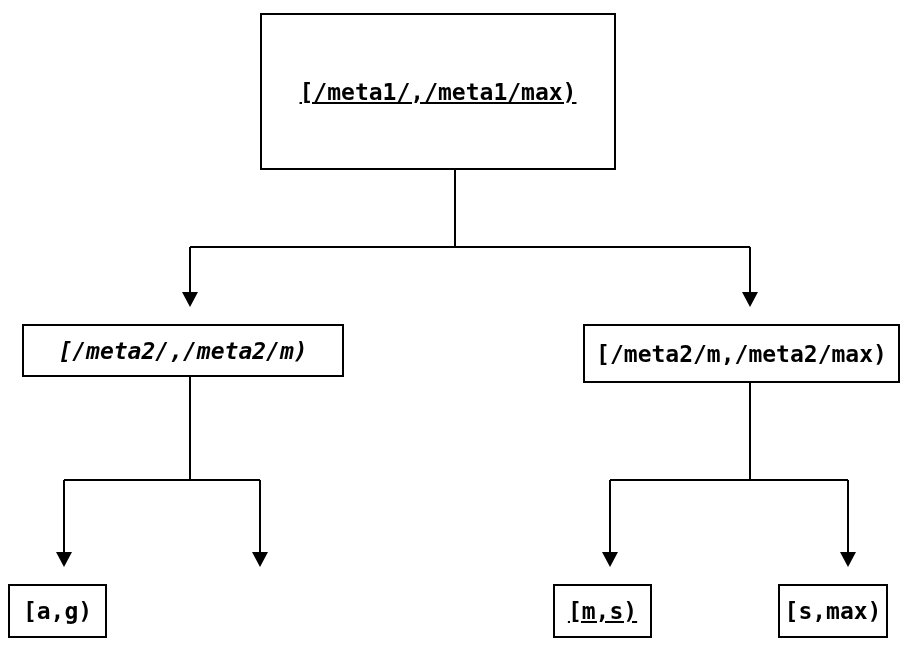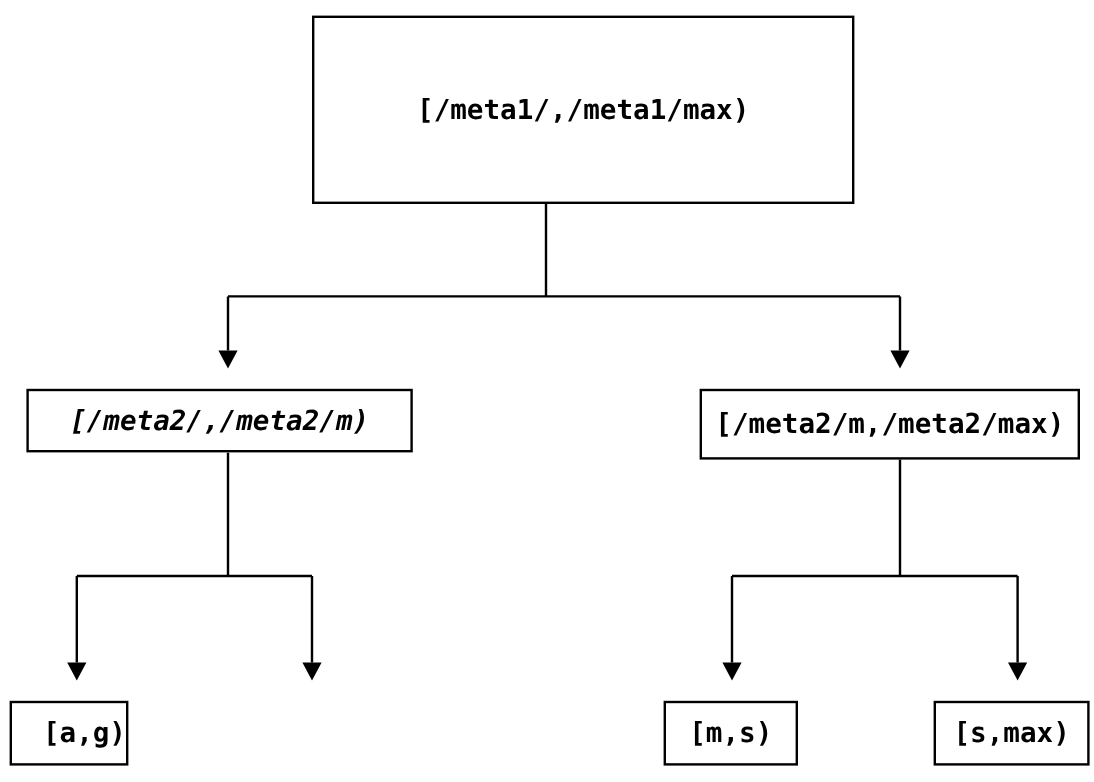--- a/index.html
+++ b/index.html
@@ -40,27 +40,27 @@
     align-items: center;
     justify-content: center;
   }
   .node .label {
     font-family: "DejaVu Sans Mono", monospace;
     font-size: 23px;
     font-weight: bold;
     color: #000000;
     white-space: nowrap;
   }
-  .node-root   { left: 260px; top: 13px;  width: 452px; height: 157px; }
+  .node-root   { left: 260px; top: 13px;  width: 356px; height: 157px; text-decoration: underline; }
   .node-child0 { left: 22px;  top: 324px; width: 322px; height: 53px; font-style: italic; }
   .node-child1 { left: 583px; top: 324px; width: 317px; height: 59px; }
-  .node-leaf0  { left: 8px;   top: 584px; width: 99px;  height: 54px; justify-content: flex-end; }
+  .node-leaf0  { left: 8px;   top: 584px; width: 99px;  height: 54px; }
   .node-leaf1  { left: 203px; top: 584px; width: 99px;  height: 54px; }
-  .node-leaf2  { left: 553px; top: 584px; width: 112px;  height: 54px; }
-  .node-leaf3  { left: 778px; top: 584px; width: 130px; height: 54px; }
+  .node-leaf2  { left: 553px; top: 584px; width: 99px;  height: 54px; text-decoration: underline; }
+  .node-leaf3  { left: 778px; top: 584px; width: 110px; height: 54px; }
 </style>
 </head>
 <body>
 
 <div class="canvas">
 
   <svg class="edges" viewBox="0 0 912 652" xmlns="http://www.w3.org/2000/svg">
 
     <path d="M455 170 V247 M190 247 H750 M190 247 V292 M750 247 V292"></path>
     <polygon points="182,292 198,292 190,307"></polygon>

